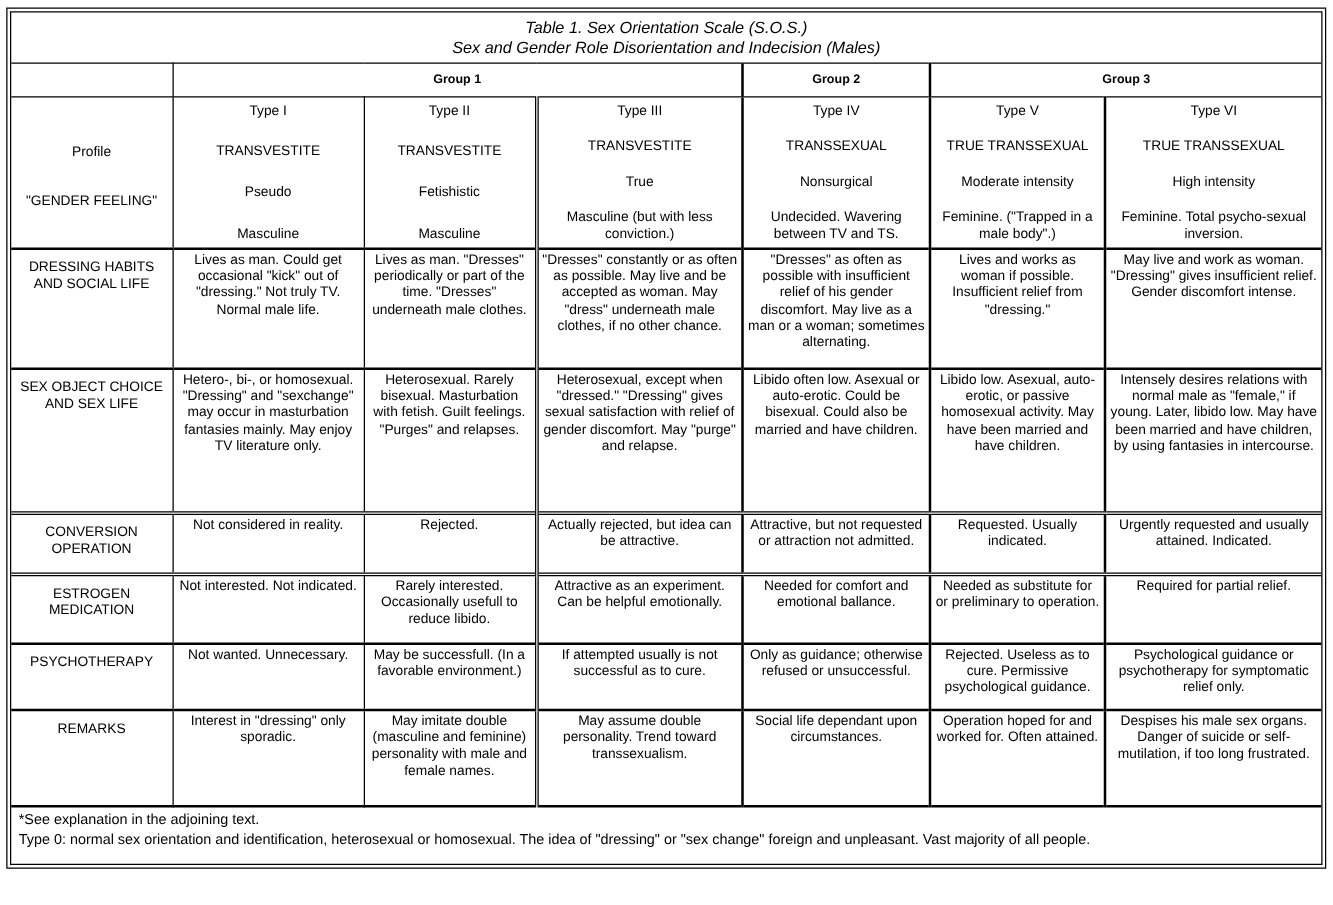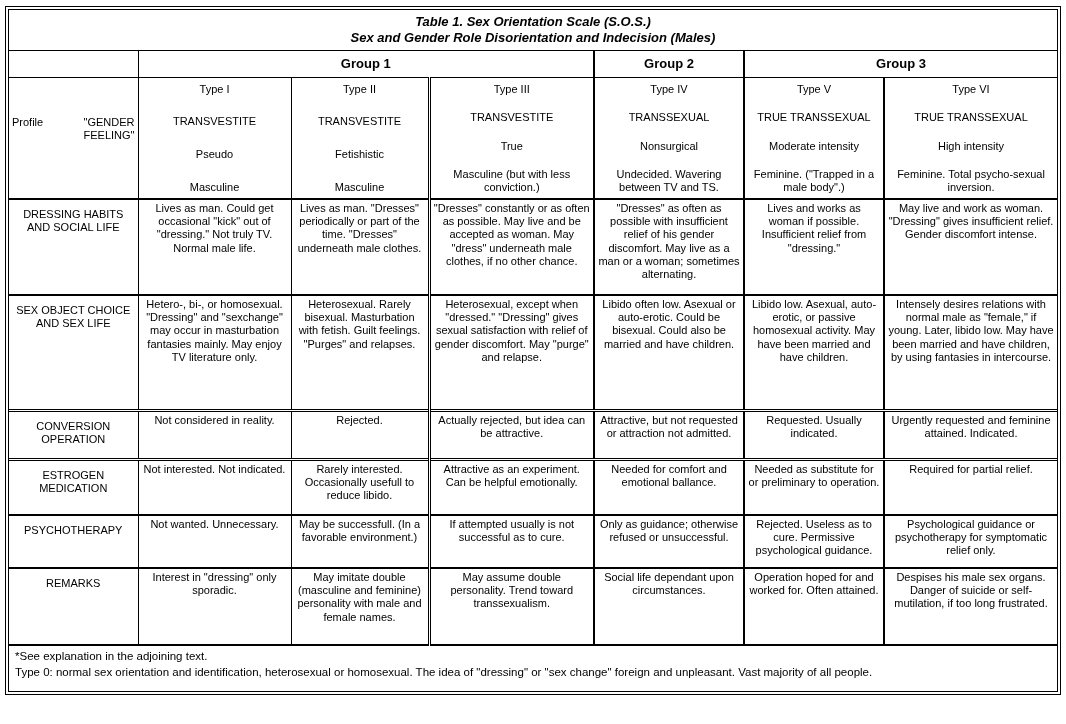--- a/index.html
+++ b/index.html
@@ -21,27 +21,27 @@
   tr.r-group{height:27px;}
   tr.r-types{height:122px;}
   tr.r-dressing{height:96px;}
   tr.r-sexobject{height:115px;}
   tr.r-kinsey{height:27px;}
   tr.r-conversion{height:49px;margin-top:11px;}
   tr.r-estrogen{height:56px;}
   tr.r-psych{height:53px;}
   tr.r-remarks{height:77px;}
   tr.r-foot{height:46px;margin-top:48px;}
-  .title-cell{font-weight:bold;font-style:italic;font-size:13px;
+  .title-cell{font-weight:normal;font-style:italic;font-size:13px;
               vertical-align:middle;padding:2px 0;}
   .title-cell div{margin:1px 0;}
-  .group-cell{font-weight:bold;vertical-align:middle;font-size:13px;}
+  .group-cell{font-weight:bold;vertical-align:middle;font-size:10px;}
   .type-stack{display:flex;flex-direction:column;justify-content:space-between;
               height:112px;padding-top:3px;}
-  .profile-stack{display:flex;flex-direction:row;gap:26px;padding-top:36px;text-align:right;}
+  .profile-stack{display:flex;flex-direction:column;gap:26px;padding-top:36px;}
   .lbl{padding-top:8px;}
   .foot-cell{text-align:left;vertical-align:top;padding:3px 6px;
              font-size:11.5px;line-height:1.35;}
 </style>
 </head>
 <body>
 
 <div class="wrap">
 <table class="sos">
   <colgroup>
@@ -147,21 +147,21 @@
   </tr>
 
 
   <tr class="r-conversion btd">
     <td class="lbl">CONVERSION OPERATION</td>
     <td>Not considered in reality.</td>
     <td>Rejected.</td>
     <td class="dbl">Actually rejected, but idea can be attractive.</td>
     <td class="g2">Attractive, but not requested or attraction not admitted.</td>
     <td class="g3l">Requested. Usually indicated.</td>
-    <td class="g3l">Urgently requested and feminine attained. Indicated.</td>
+    <td class="g3l">Urgently requested and usually attained. Indicated.</td>
   </tr>
 
   <tr class="r-estrogen btd">
     <td class="lbl">ESTROGEN MEDICATION</td>
     <td>Not interested. Not indicated.</td>
     <td>Rarely interested. Occasionally usefull to reduce libido.</td>
     <td class="dbl">Attractive as an experiment. Can be helpful emotionally.</td>
     <td class="g2">Needed for comfort and emotional ballance.</td>
     <td class="g3l">Needed as substitute for or preliminary to operation.</td>
     <td class="g3l">Required for partial relief.</td>

